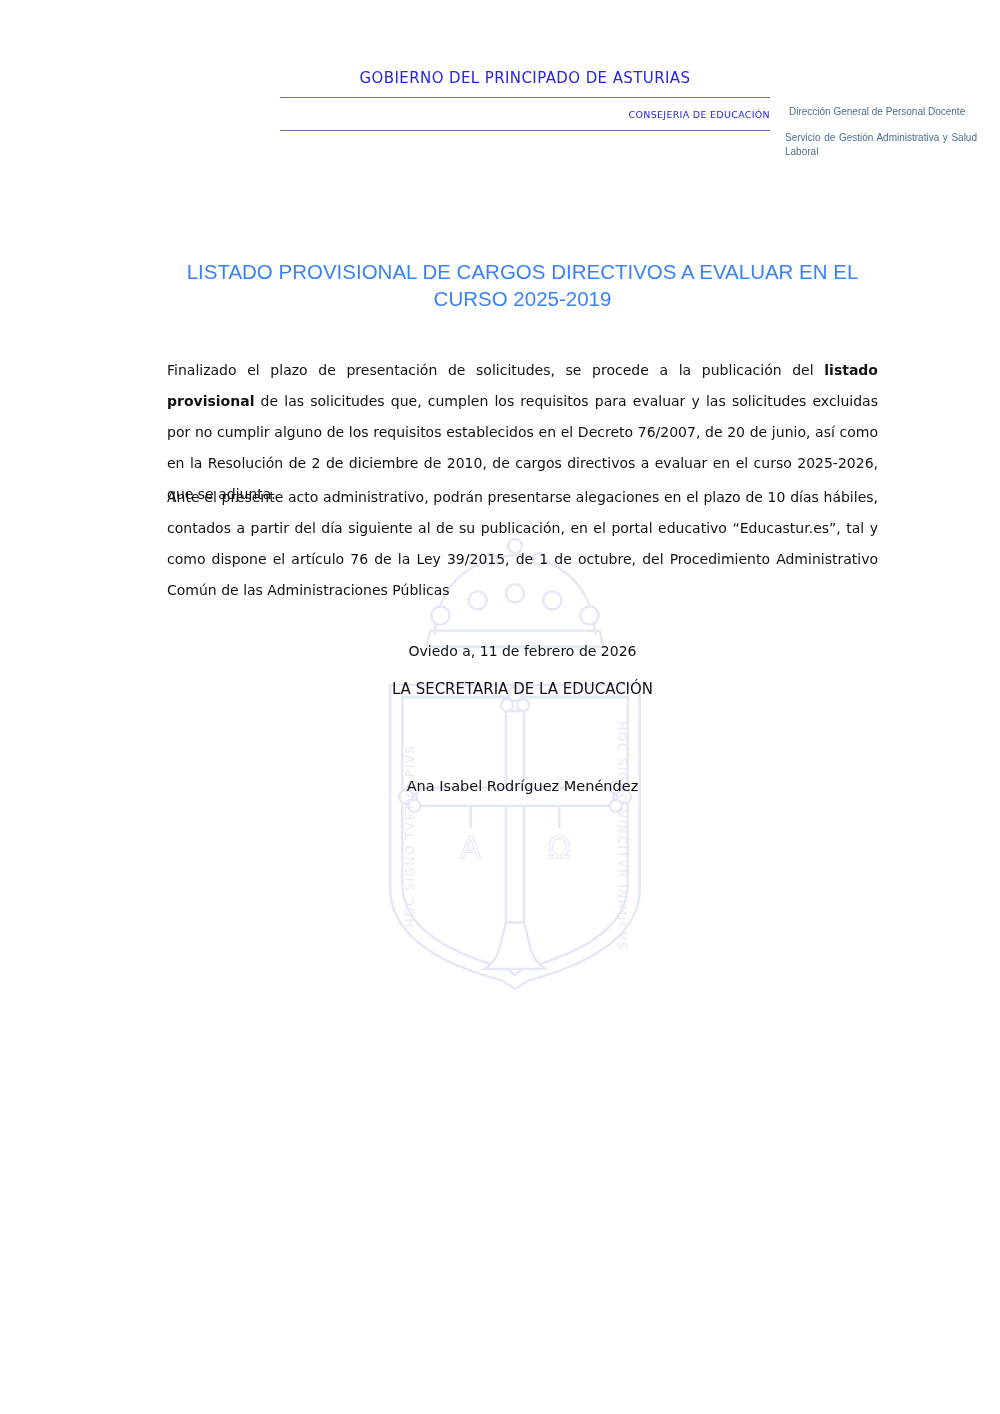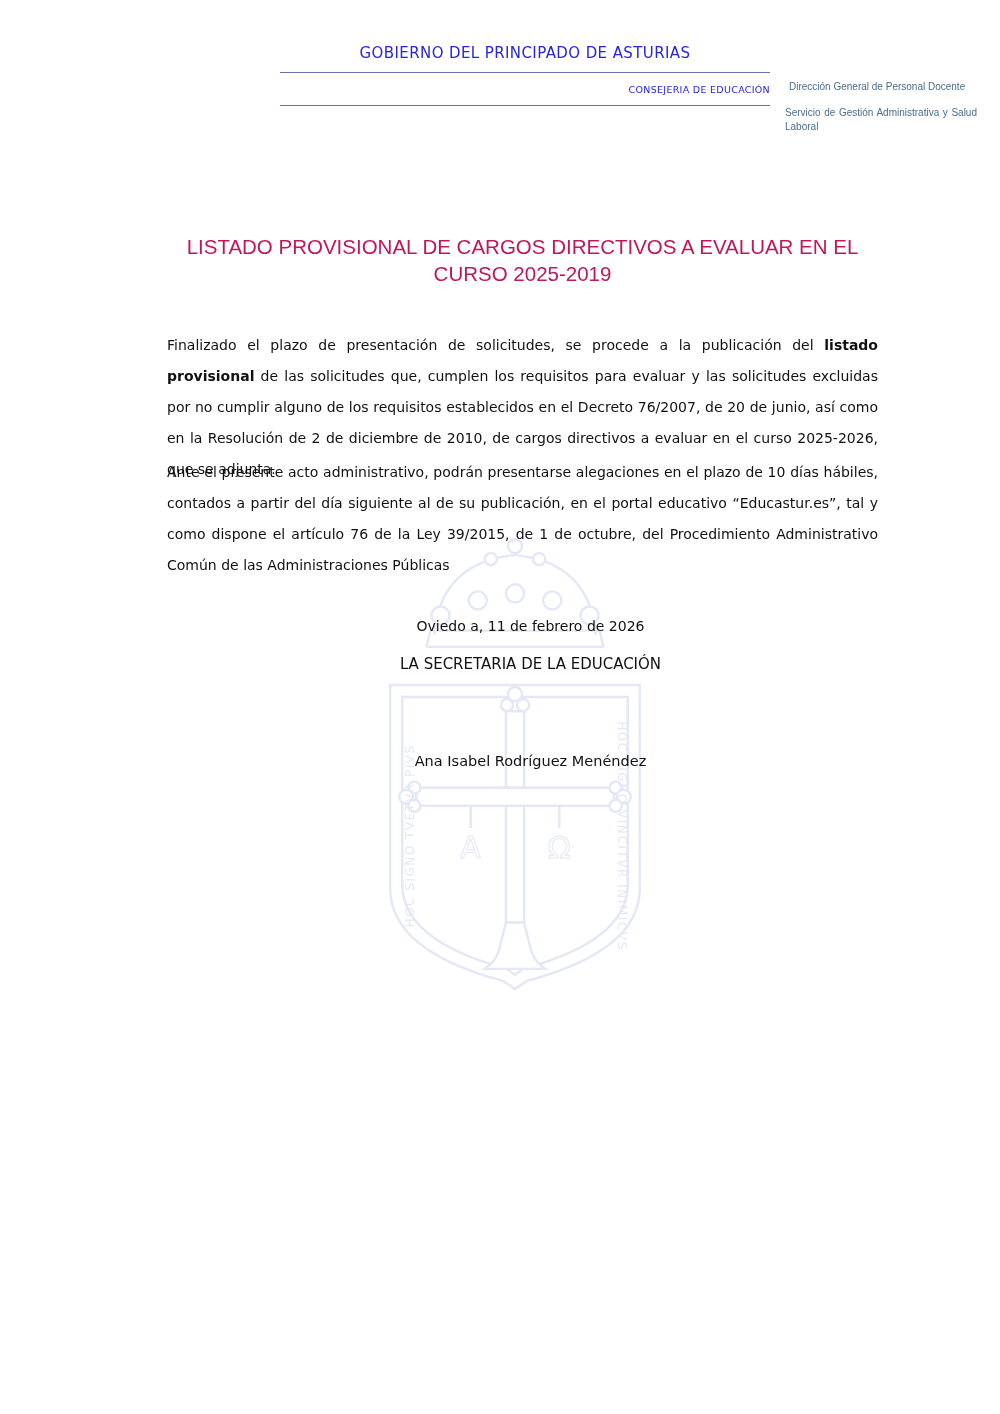--- a/index.html
+++ b/index.html
@@ -48,34 +48,34 @@
     color:var(--unit-steel-blue);
   }
   .unit-primary{left:789px;top:80px;width:200px;}
   .unit-secondary{left:785px;top:106px;width:192px;text-align:justify;}
 
   
   .doc-title{
     left:167px;top:233px;width:711px;
     font-family:"Liberation Sans",sans-serif;
     font-size:20.5px;line-height:27px;
-    color:#be185d;
+    color:#3b82f6;
     text-align:center;
   }
   .doc-title .t-line{white-space:nowrap;}
   .para{
     left:167px;width:711px;
     font-size:14px;line-height:31px;
     text-align:justify;
     color:var(--body-text);
   }
   .para-1{top:330px;}
   .para-2{top:457px;}
   .center-line{
-    left:175px;width:711px;
+    left:167px;width:711px;
     text-align:center;white-space:nowrap;
     color:var(--body-text);
   }
   .date-line{top:618px;font-size:14px;}
   .role-line{top:655px;font-size:15px;}
   .name-line{top:753px;font-size:14.5px;}
 
   
   .footer-address{
     left:150px;top:1352px;width:711px;
@@ -83,21 +83,21 @@
     font-size:10.5px;word-spacing:3px;
     color:var(--footer-blue);
   }
 
   
   .watermark{
     left:378px;top:534px;width:274px;height:458px;
     color:var(--watermark-tint);
     z-index:0;
   }
-  .content-layer{position:absolute;inset:0;z-index:1;pointer-events:none;}
+  .content-layer{position:absolute;inset:0;z-index:1;pointer-events:none;margin-top:25px;}
   .content-layer > *{pointer-events:auto;}
   .wm-motto{
     font-family:"DejaVu Sans",sans-serif;
     font-size:12px;letter-spacing:1.5px;
     fill:var(--watermark-tint);
   }
   .wm-glyph{
     font-family:"DejaVu Sans",sans-serif;
     font-size:30px;
     fill:#ffffff;stroke:var(--watermark-tint);stroke-width:1;

